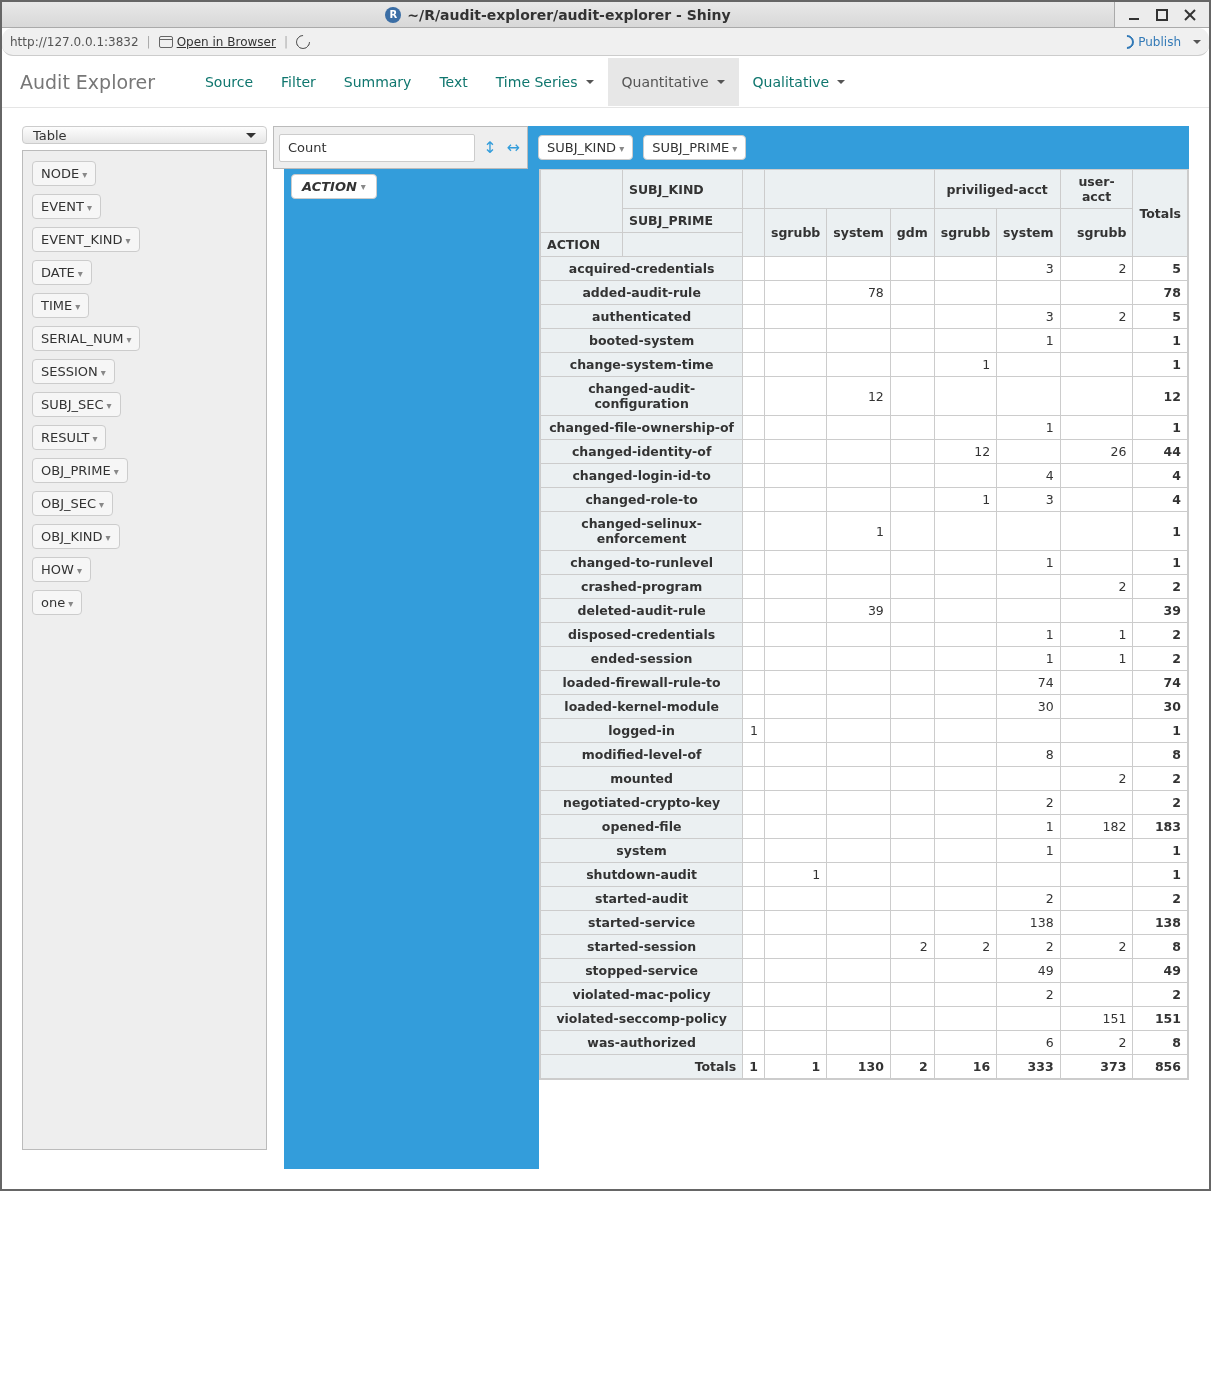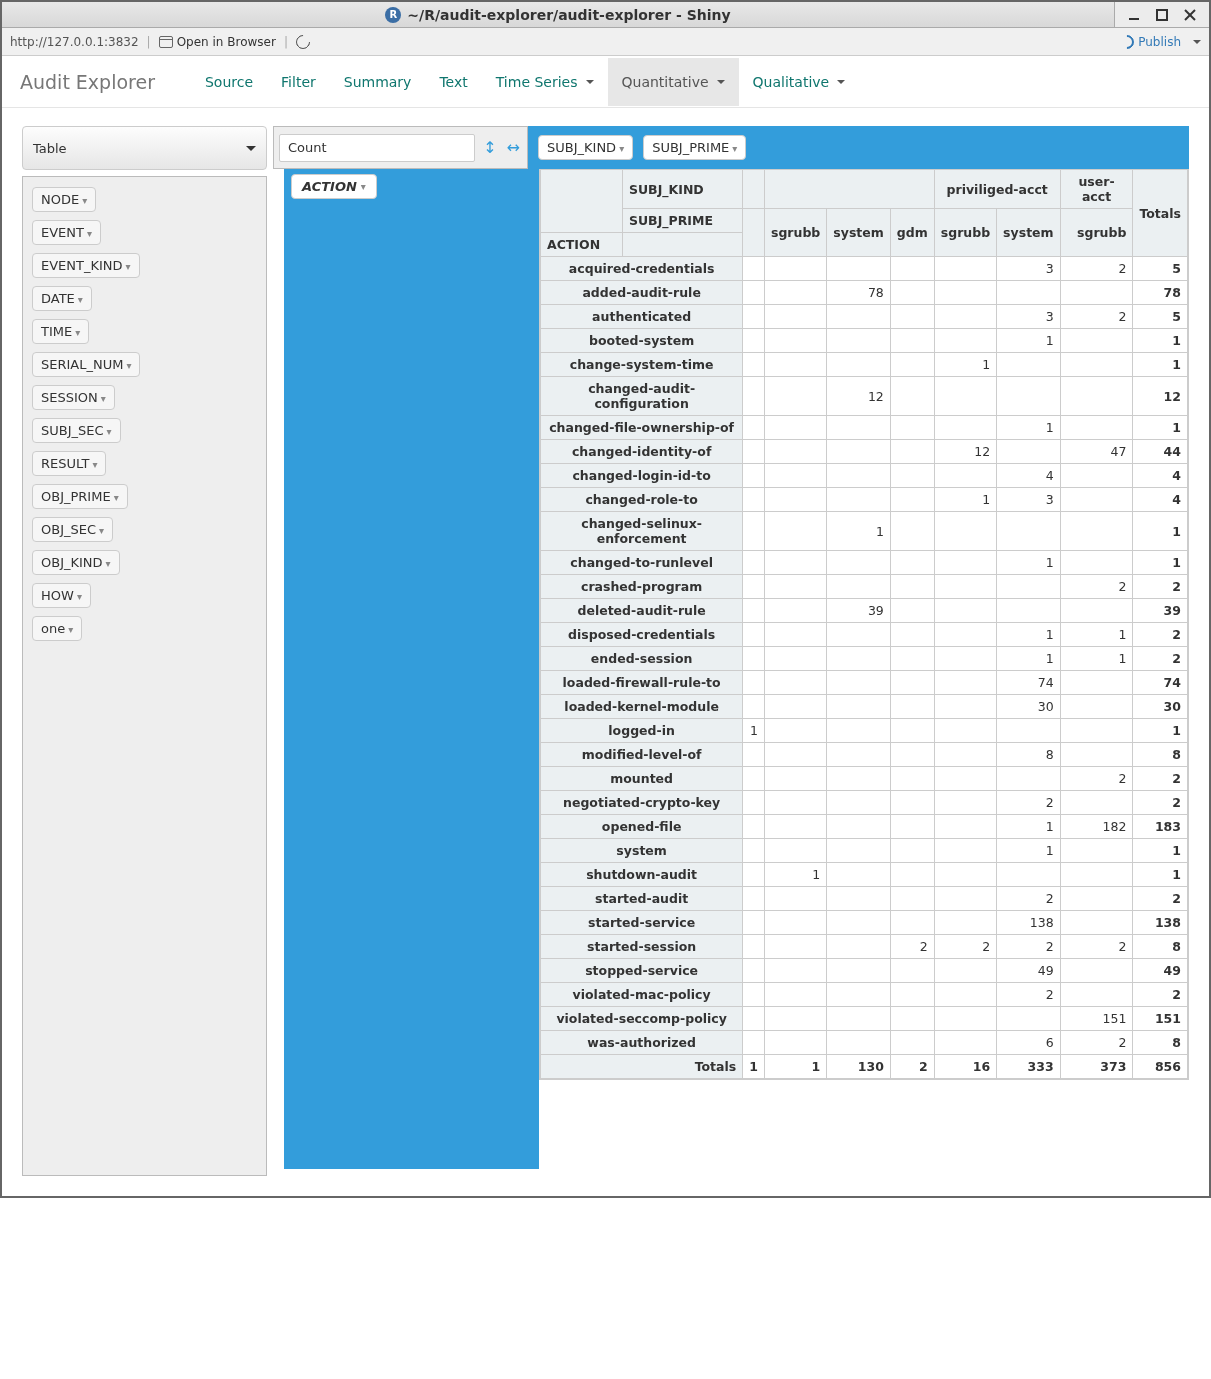--- a/index.html
+++ b/index.html
@@ -9,45 +9,45 @@
 .window-frame { width: 1211px; border: 2px solid #666; background: #fff; }
 .titlebar { display: flex; align-items: center; height: 26px; background: linear-gradient(#e8e8e8,#d8d8d8); border-bottom: 1px solid #aaa; }
 .titlebar .title { flex: 1; text-align: center; font-weight: bold; color: #333; font-size: 14px; display:flex; align-items:center; justify-content:center; gap:6px;}
 .titlebar .title .ticon { width:16px; height:16px; background:#3b6ea5; border-radius:50%; display:inline-flex; align-items:center; justify-content:center; color:#fff; font-size:10px; font-weight:bold;}
 .titlebar .right-area { background:#ececec; border-left:1px solid #aaa; height:100%; display:flex; align-items:center;}
 .winbtns { display: flex; align-items:center; gap:6px; padding:0 8px; height:100%;}
 .winbtn { width: 22px; height: 20px; display: inline-flex; align-items: center; justify-content: center; cursor: pointer; }
 .winbtn svg { stroke:#333; stroke-width:2; fill:none; }
 
 
-.toolbar { display:flex; align-items:center; height:28px; background:#f0f0f0; border-bottom:1px solid #ccc; padding:0 8px; gap:8px; font-size:12px;}
+.toolbar { display:flex; align-items:center; height:28px; background:#f0f0f0; border-bottom:1px solid #ccc; padding:0 8px; gap:8px; font-size:12px;border-radius:11px;}
 .toolbar .url { color:#555; }
 .toolbar .sep { color:#aaa; }
-.toolbar .link { color:#333; display:flex; align-items:center; gap:4px; cursor:pointer;}
+.toolbar .link { color:#333; display:flex; align-items:center; gap:4px; cursor:pointer;text-decoration:underline;}
 .toolbar .spacer { flex:1; }
 .toolbar .pub { color:#337ab7; display:flex; align-items:center; gap:4px; cursor:pointer;}
 .dd-caret { display:inline-block; width:0; height:0; border-left:4px solid transparent; border-right:4px solid transparent; border-top:4px solid #555; margin-left:4px;}
 .reload-icon { width:14px; height:14px; border:1.5px solid #555; border-radius:50%; border-top-color:transparent; transform:rotate(45deg); position:relative; display:inline-block;}
 .browser-icon { display:inline-block; width:14px; height:12px; border:1.5px solid #666; border-radius:2px; position:relative;}
 .browser-icon::before { content:""; position:absolute; top:2px; left:0; right:0; height:1px; background:#666;}
 .pub-icon { width:14px; height:14px; border:2px solid #337ab7; border-radius:50%; border-top-color:transparent; border-left-color:transparent; transform:rotate(-45deg);}
 
 
 .nav { display:flex; align-items:center; height:52px; padding:0 18px; border-bottom:1px solid #e5e5e5; }
 .brand { color:#777; font-size:19px; margin-right:36px; }
 .nav-item { color:#0f766e; padding:16px 14px; cursor:pointer; font-size:14px; display:flex; align-items:center; gap:4px;}
 .nav-item.active { background:#e7e7e7; color:#555; }
 
 
 .main { display:flex; padding:18px 20px 20px 20px; gap:6px; }
 .col { display:flex; flex-direction:column; }
 .col-left { width:245px; }
 
 
-.select-wrap { height:44px; background:linear-gradient(#fdfdfd,#e6e6e6); border:1px solid #ccc; border-radius:4px; display:flex; align-items:center; padding:0 10px; justify-content:space-between; cursor:pointer;}
+.select-wrap { height:18px; background:linear-gradient(#fdfdfd,#e6e6e6); border:1px solid #ccc; border-radius:4px; display:flex; align-items:center; padding:0 10px; justify-content:space-between; cursor:pointer;}
 .select-wrap .sel-caret { width:0; height:0; border-left:5px solid transparent; border-right:5px solid transparent; border-top:5px solid #333;}
 
 
 .pivot-box { border:1px solid #bbb; background:#eee; margin-top:6px; min-height:1000px; padding:6px;}
 .pill { display:inline-block; background:#f6f6f6; border:1px solid #ccc; border-radius:4px; padding:4px 8px; margin:4px 3px; cursor:pointer; white-space:nowrap; color:#333;}
 .pill .tri { display:inline-block; margin-left:3px; font-size:10px; color:#888;}
 .pill-white { background:#fff; }
 
 
 .config-row { display:flex; align-items:stretch; gap:0; }
@@ -286,21 +286,21 @@
                     <td class="rowtot">1</td>
                   </tr>
                   <tr>
                     <th class="row-label" colspan="2">changed-identity-of</th>
                     <td></td>
                     <td></td>
                     <td></td>
                     <td></td>
                     <td>12</td>
                     <td></td>
-                    <td>47</td>
+                    <td>26</td>
                     <td class="rowtot">44</td>
                   </tr>
                   <tr>
                     <th class="row-label" colspan="2">changed-login-id-to</th>
                     <td></td>
                     <td></td>
                     <td></td>
                     <td></td>
                     <td></td>
                     <td>4</td>

